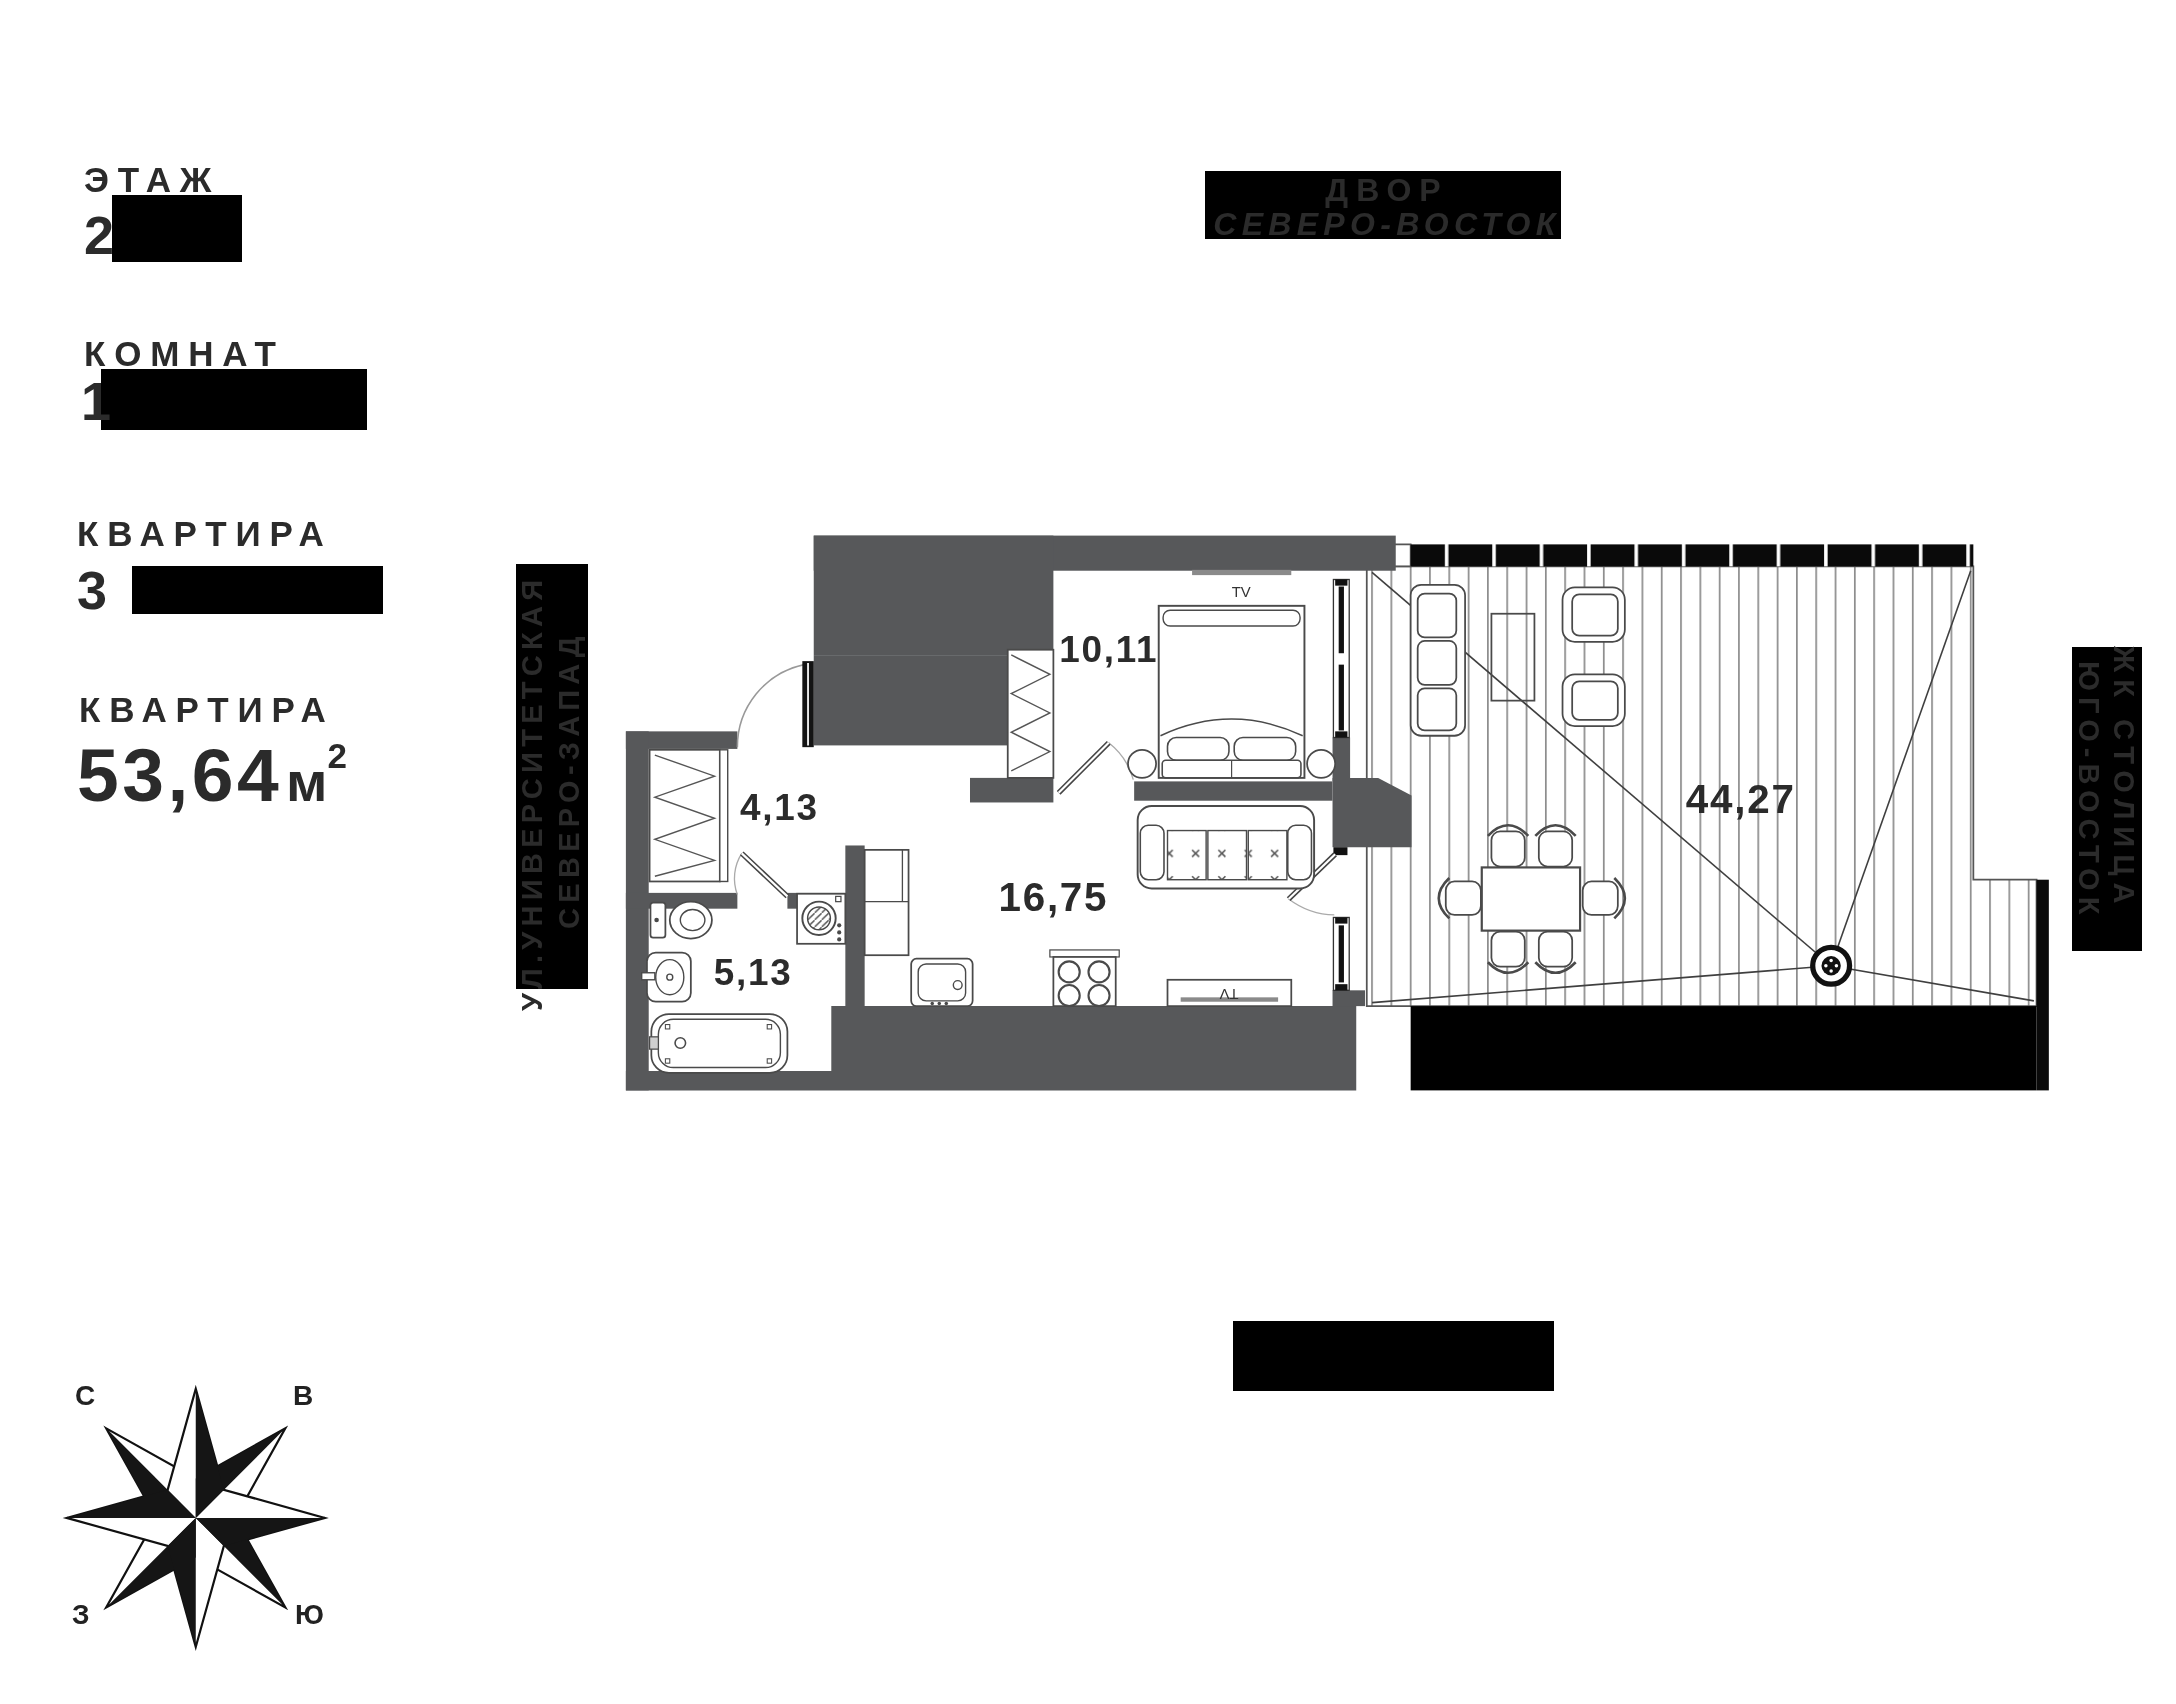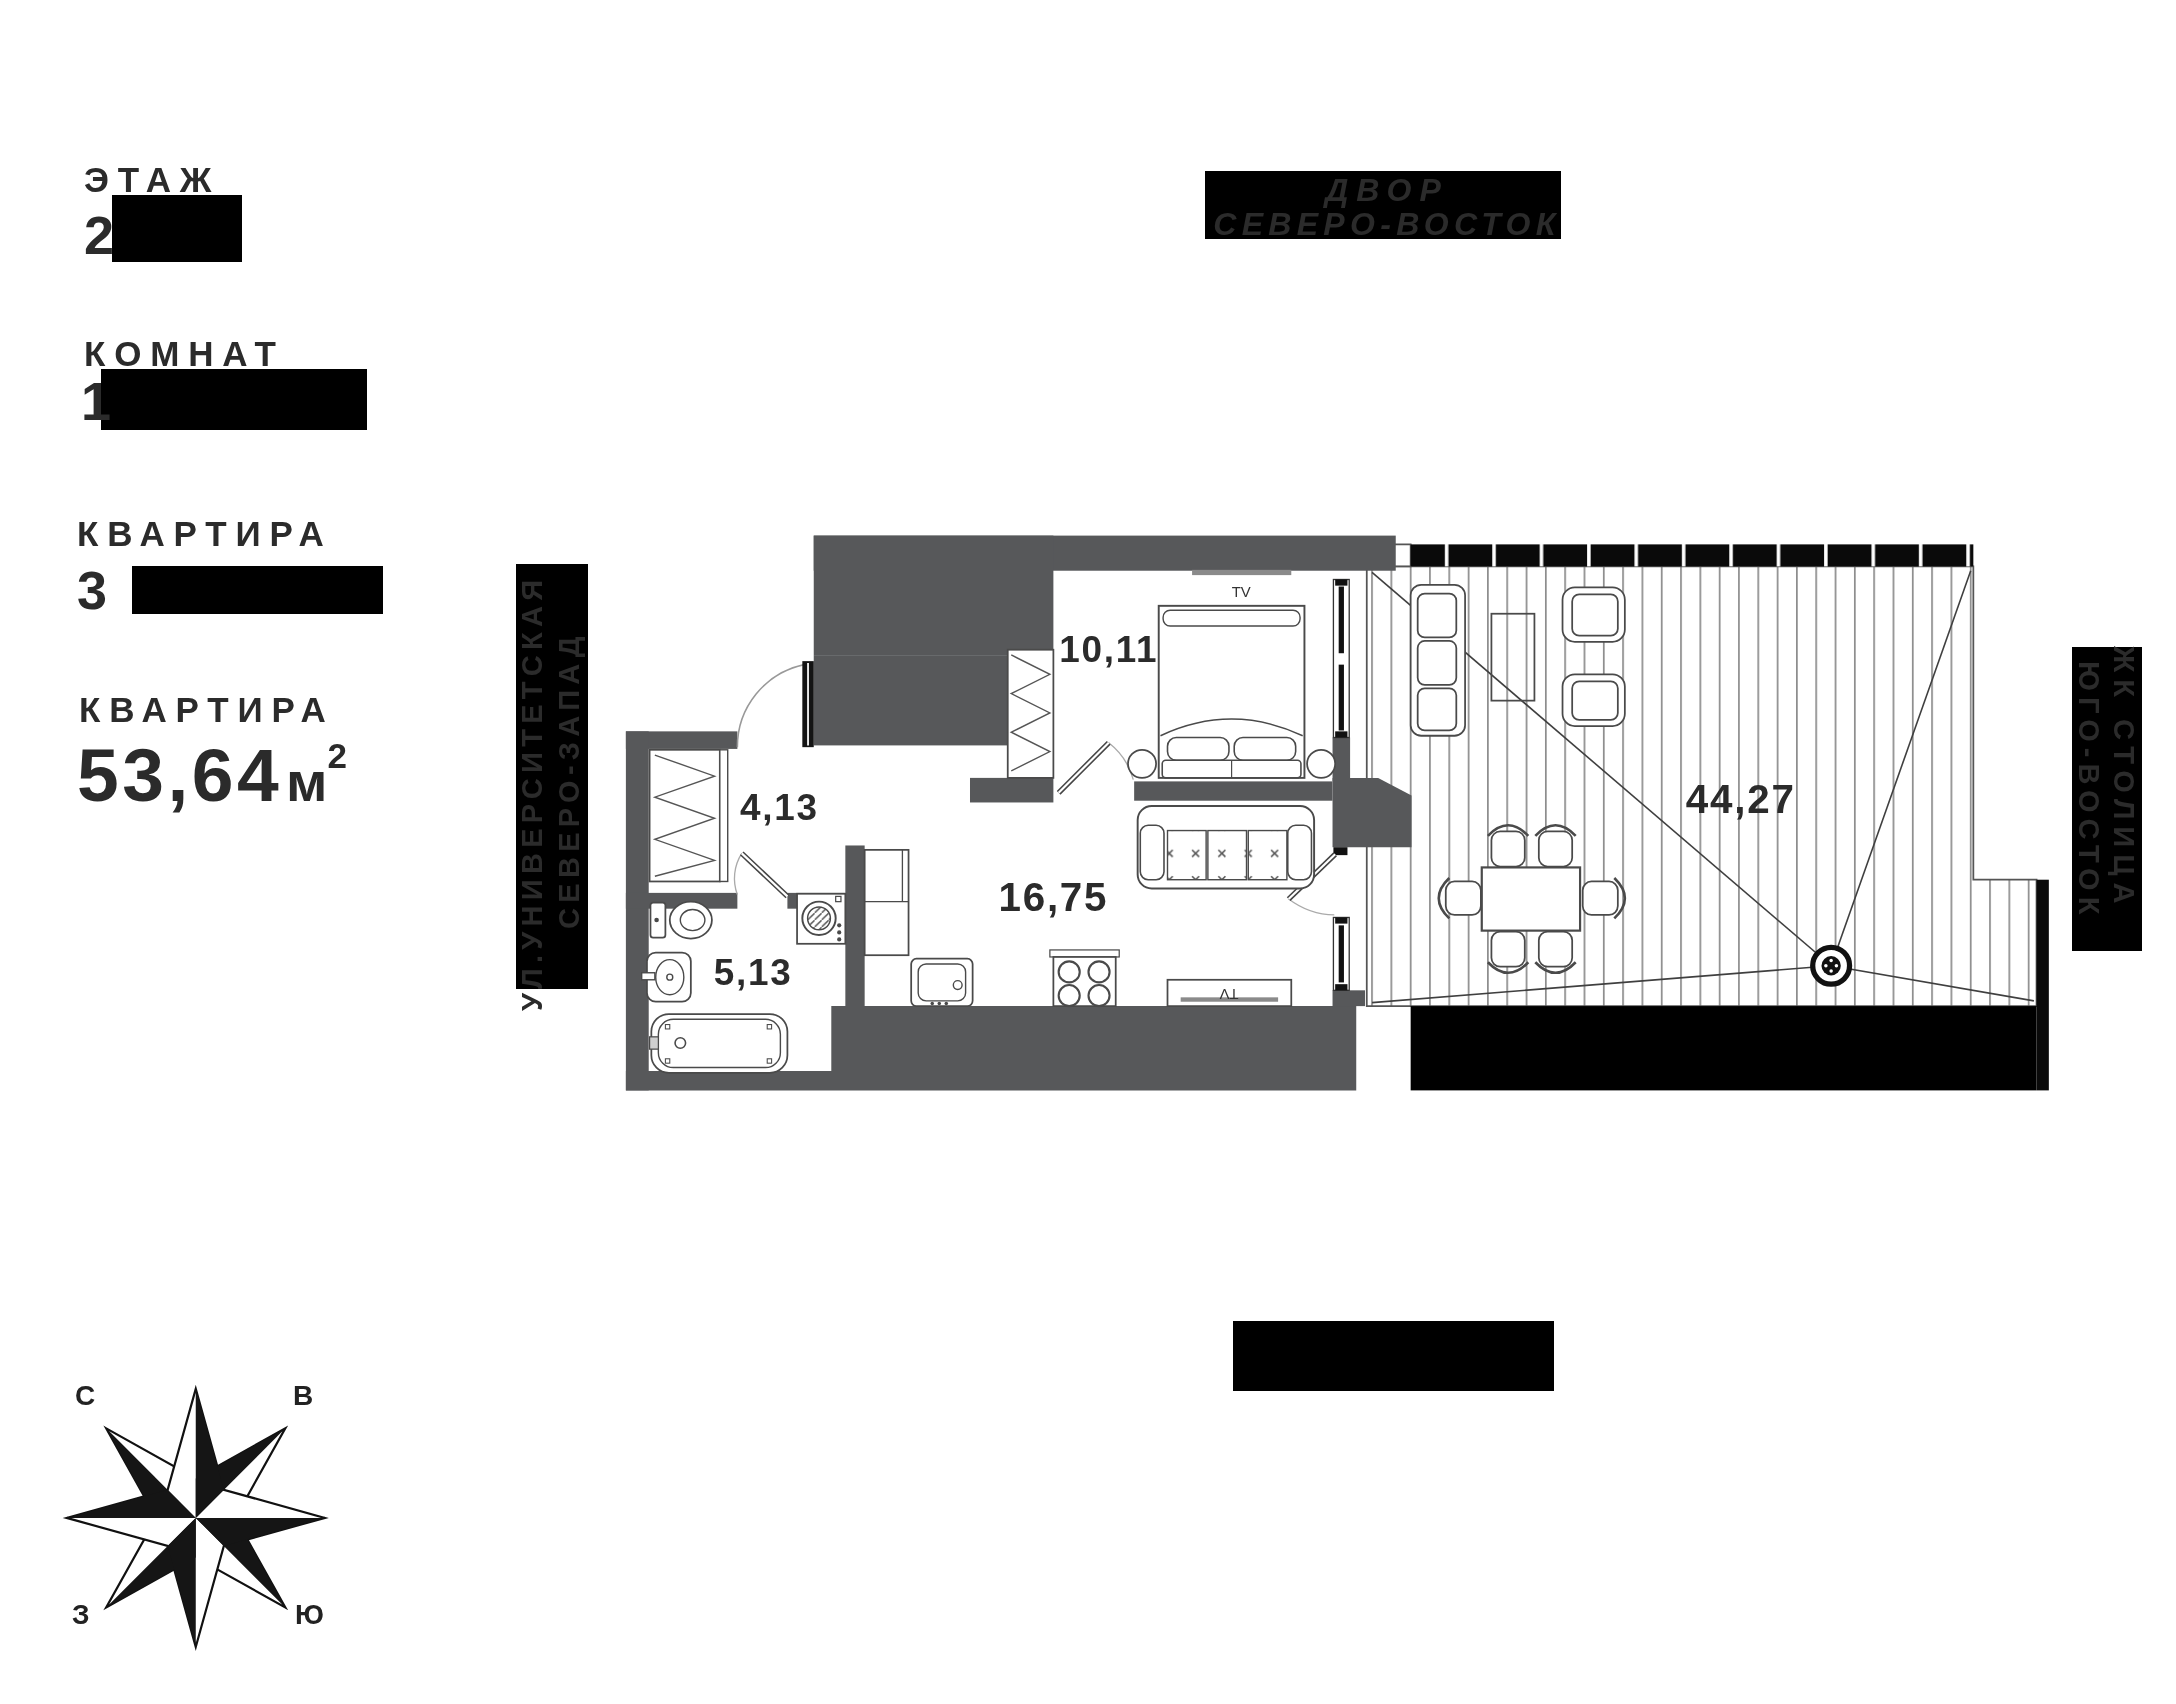--- a/index.html
+++ b/index.html
@@ -40,21 +40,21 @@
   <div class="lbl info-num" style="left:77px;top:559px;">3</div>
 
   <div class="lbl info-label" style="left:79px;top:690px;">КВАРТИРА</div>
   <div class="lbl" style="left:77px;top:732px;">
     <span class="area-big">53,64</span>
     <span class="area-unit">м</span><span class="area-sup">2</span>
   </div>
 
   <div class="blackbox" style="left:1205px;top:171px;width:356px;height:68px;"></div>
   <div class="street" style="left:1194px;top:173px;width:386px;">
-    <div style="letter-spacing:8px;font-style:italic;">ДВОР</div>
+    <div style="letter-spacing:8px;">ДВОР</div>
     <div style="letter-spacing:5.3px;font-style:italic;">СЕВЕРО-ВОСТОК</div>
   </div>
 
   <div class="blackbox" style="left:1233px;top:1321px;width:321px;height:70px;"></div>
 
   <div class="blackbox" style="left:516px;top:564px;width:72px;height:425px;"></div>
   <div class="vert vleft" style="left:516px;top:1011px;width:448px;letter-spacing:5.3px;">УЛ.УНИВЕРСИТЕТСКАЯ</div>
   <div class="vert vleft" style="left:553px;top:929px;width:298px;letter-spacing:5.3px;">СЕВЕРО-ЗАПАД</div>
 
   <div class="blackbox" style="left:2072px;top:647px;width:70px;height:304px;"></div>

